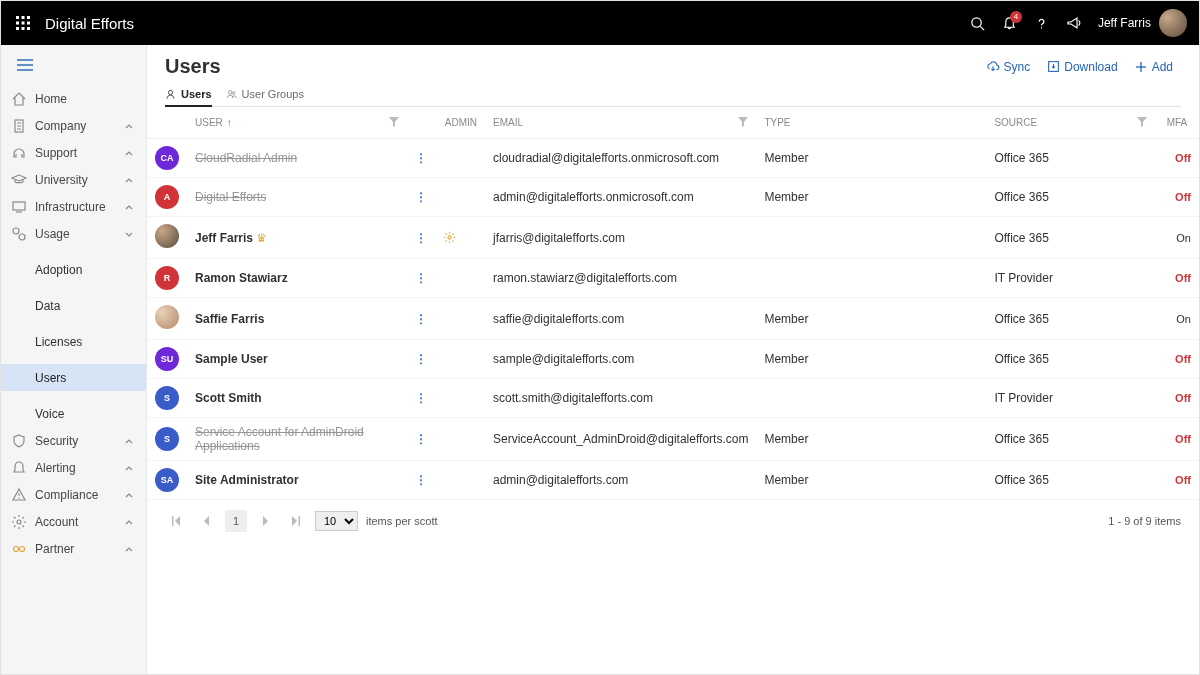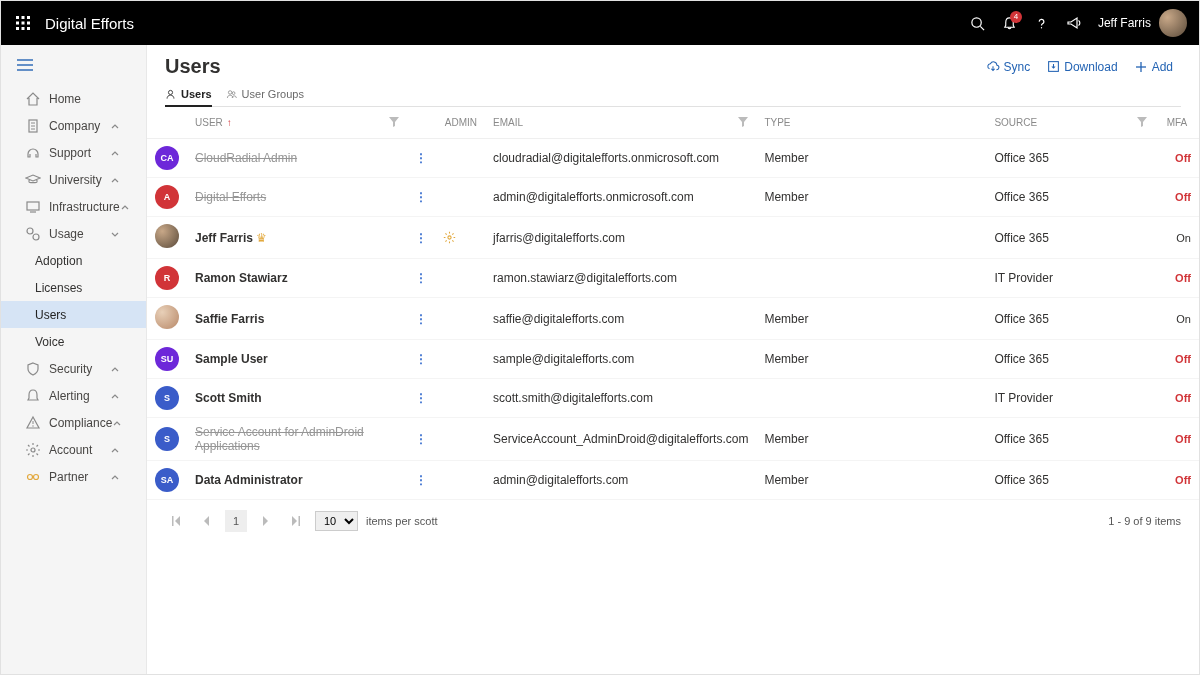--- a/index.html
+++ b/index.html
@@ -16,25 +16,25 @@
 .topbar .user { display: flex; align-items: center; gap: 8px; margin-left: 8px; margin-right: 4px; }
 .topbar .user-name { font-size: 12px; }
 .topbar .avatar-img { width: 28px; height: 28px; border-radius: 50%; background: radial-gradient(circle at 30% 30%, #c8a888, #5a4a3a); }
 
 
 .body { flex: 1; display: flex; overflow: hidden; }
 
 
 .sidebar { width: 146px; background: #f5f5f5; border-right: 1px solid #e8e8e8; display: flex; flex-direction: column; overflow-y: auto; }
 .sidebar .hamburger { height: 40px; display: flex; align-items: center; padding: 0 16px; cursor: pointer; color: #2464b4; }
-.nav-item { height: 27px; display: flex; align-items: center; padding: 0 24px; cursor: pointer; color: #484644; font-size: 12px; position: relative; }
+.nav-item { height: 27px; display: flex; align-items: center; padding: 0 10px; cursor: pointer; color: #484644; font-size: 12px; position: relative; }
 .nav-item .nav-icon { width: 16px; height: 16px; margin-right: 8px; display: flex; align-items: center; justify-content: center; color: #767676; }
 .nav-item .nav-label { flex: 1; }
 .nav-item .chev { width: 12px; color: #767676; }
-.nav-sub { padding-left: 34px; height: 27px; display: flex; align-items: center; cursor: pointer; font-size: 12px; color: #323130; }
+.nav-sub { padding-left: 34px; height: 27px; display: flex; align-items: center; cursor: pointer; font-size: 12px; color: #323130; margin-top: 9px; }
 .nav-sub.active { background: #d6e4f5; color: #222; }
 
 
 .main { flex: 1; display: flex; flex-direction: column; background: #fff; overflow: hidden; }
 .main-header { padding: 10px 18px 0 18px; }
 .title-row { display: flex; align-items: center; }
 .page-title { font-size: 20px; font-weight: 600; flex: 1; }
 .action-btn { display: flex; align-items: center; gap: 4px; padding: 4px 8px; font-size: 12px; color: #2464b4; cursor: pointer; }
 .action-btn .ico { width: 14px; height: 14px; display: inline-flex; align-items: center; justify-content: center; }
 .tabs { display: flex; gap: 14px; margin-top: 6px; border-bottom: 1px solid #e1e1e1; }
@@ -209,20 +209,21 @@
               </svg>
             </span>
             <span class="nav-label">Usage</span>
             <span class="chev">
               <svg width="10" height="10" viewBox="0 0 10 10" fill="none" stroke="#8a8a8a" stroke-width="1.2">
                 <path d="M2 4 L5 7 L8 4"></path>
               </svg>
             </span>
           </div>
           <div class="nav-sub">Adoption</div>
+          <div class="nav-sub">Data</div>
           <div class="nav-sub">Licenses</div>
           <div class="nav-sub active">Users</div>
           <div class="nav-sub">Voice</div>
           <div class="nav-item">
             <span class="nav-icon">
               <svg width="16" height="16" viewBox="0 0 16 16">
                 <path d="M8 2 L13 4 v4 c0 3 -3 5 -5 6 c-2 -1 -5 -3 -5 -6 v-4 Z" fill="none" stroke="#8a8a8a" stroke-width="1.2"></path>
               </svg>
             </span>
             <span class="nav-label">Security</span>
@@ -460,21 +461,21 @@
                 <td><span class="name-cell strike">Service Account for AdminDroid Applications</span></td>
                 <td><span class="kebab">⋮</span></td>
                 <td style="text-align: right;"></td>
                 <td>ServiceAccount_AdminDroid@digitalefforts.com</td>
                 <td>Member</td>
                 <td>Office 365</td>
                 <td style="text-align: right;"><span class="mfa-off">Off</span></td>
               </tr>
               <tr>
                 <td><span class="row-avatar av-blue">SA</span></td>
-                <td><span class="name-cell">Data Administrator</span></td>
+                <td><span class="name-cell">Site Administrator</span></td>
                 <td><span class="kebab">⋮</span></td>
                 <td style="text-align: right;"></td>
                 <td>admin@digitalefforts.com</td>
                 <td>Member</td>
                 <td>Office 365</td>
                 <td style="text-align: right;"><span class="mfa-off">Off</span></td>
               </tr>
             </tbody>
         </table>
 

